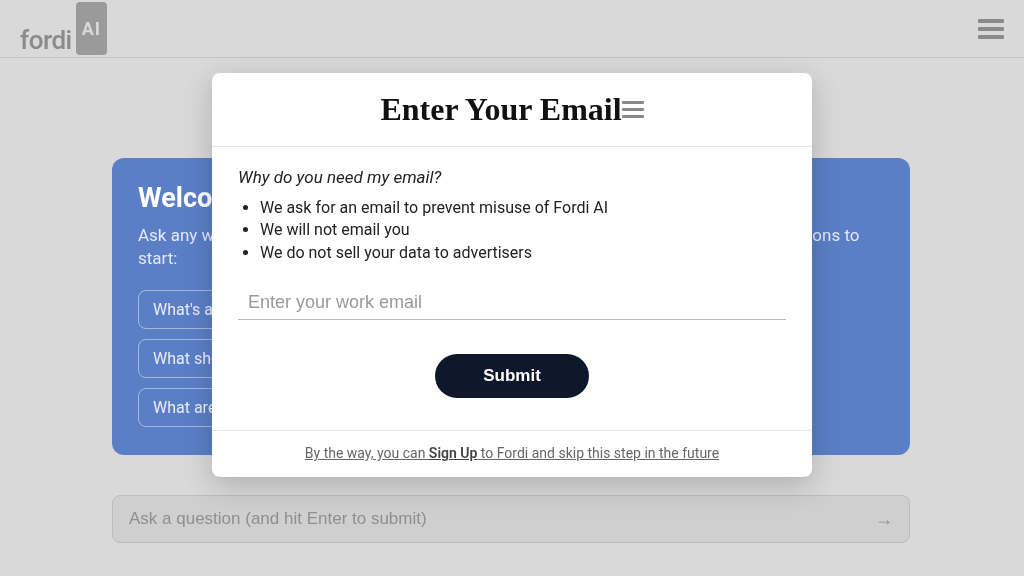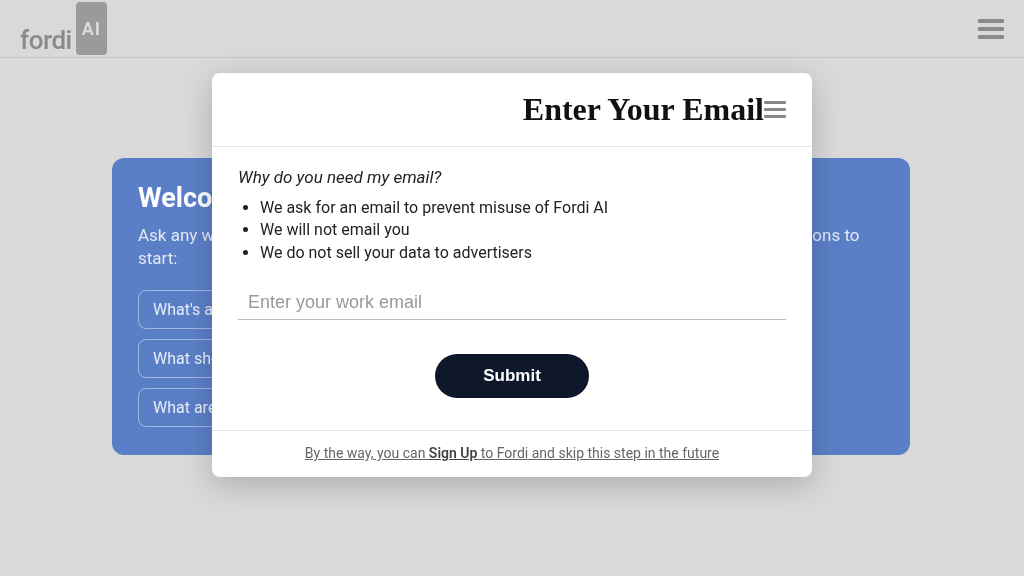--- a/index.html
+++ b/index.html
@@ -131,21 +131,21 @@
     .modal {
       width: 600px;
       background: #fff;
       border-radius: 8px;
       box-shadow: 0 8px 30px rgba(0,0,0,0.2);
       padding: 0;
       overflow: hidden;
     }
     .modal-header {
       display: flex;
-      justify-content: flex-end;
+      justify-content: center;
       align-items: center;
       padding: 18px 26px 18px;
       border-bottom: 1px solid #e6e6e6;
     }
     .modal-title {
       font-family: Georgia, "Times New Roman", serif;
       font-size: 32px;
       font-weight: 700;
       color: #111;
     }
@@ -243,20 +243,24 @@
 
 <div class="main">
   <div class="welcome-card">
     <div class="welcome-title">Welcome to Fordi AI</div>
     <div class="welcome-subtitle">Ask any work-related question and get an instant answer. Try one of these example questions to start:</div>
     <div class="suggestions">
       <div class="suggestion">What's a good icebreaker to start a meeting?</div>
       <div class="suggestion">What should I know before writing a job description?</div>
       <div class="suggestion">What are some questions to answer when planning a team offsite?</div>
     </div>
+  </div>
+  <div class="input-bar">
+    <input type="text" placeholder="Ask a question (and hit Enter to submit)" style="">
+    <span class="arrow-icon">→</span>
   </div>
 </div>
 
 <div class="overlay">
   <div class="modal">
     <div class="modal-header">
       <div class="modal-title">Enter Your Email</div>
       <div class="modal-hamburger">
         <span></span>
           <span></span>

